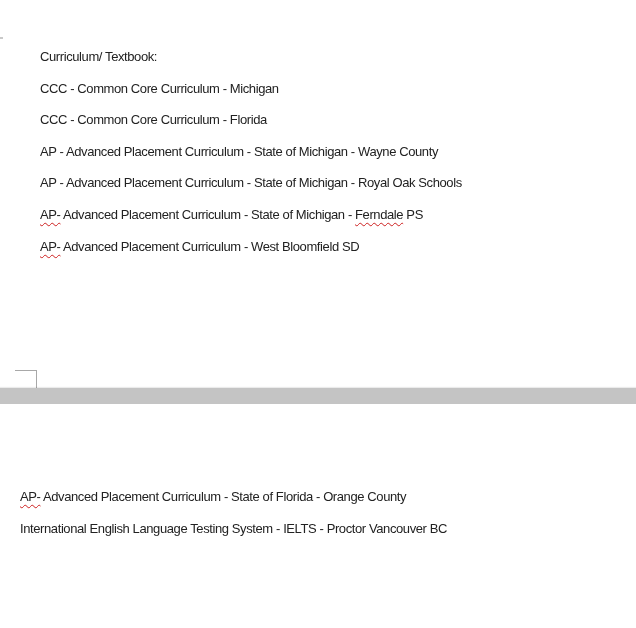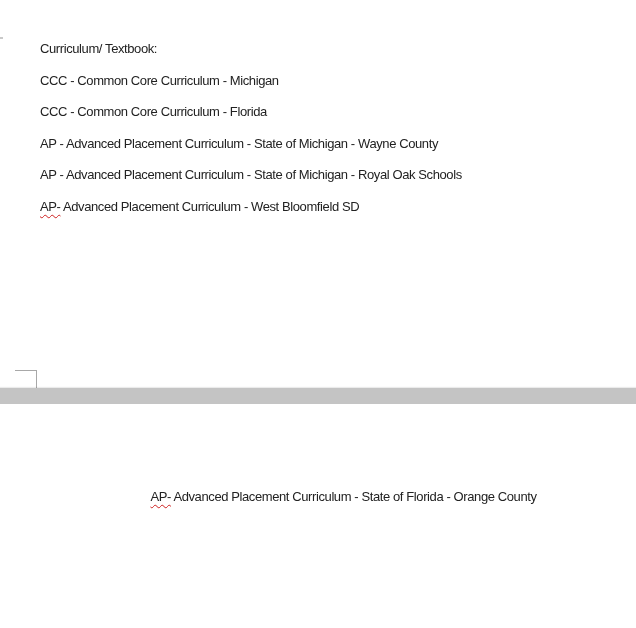--- a/index.html
+++ b/index.html
@@ -16,33 +16,33 @@
     width: 636px;
     height: 628px;
     background: #ffffff;
   }
   .page {
     position: absolute;
     left: 0;
     width: 636px;
     background: #ffffff;
   }
-  .page-1 { top: 8px; height: 388px; }
+  .page-1 { top: 16px; height: 388px; }
   .page-2 { top: 404px; height: 224px; }
   .page-gap {
     position: absolute;
     left: 0;
     top: 388px;
     width: 636px;
     height: 16px;
     background: #c4c4c4;
     box-shadow: 0 -1px 1px rgba(0,0,0,0.08), 0 1px 1px rgba(0,0,0,0.08);
   }
   .content-p1 { padding: 34px 0 0 40px; }
-  .content-p2 { padding: 86px 0 0 51px; text-align: center; }
+  .content-p2 { padding: 86px 0 0 20px; }
   p.line {
     margin: 0 0 17.6px 0;
     height: 14px;
     line-height: 14px;
     font-size: 13px;
     letter-spacing: -0.4px;
     color: #222222;
     white-space: pre;
   }
   span.sq {
@@ -83,31 +83,33 @@
 
 <div class="viewport">
 
   <div class="page page-1">
     <div class="content-p1">
       <p class="line"><span>Curriculum/ Textbook:</span></p>
       <p class="line"><span>CCC - Common Core Curriculum - Michigan</span></p>
       <p class="line"><span>CCC - Common Core Curriculum - Florida</span></p>
       <p class="line"><span>AP - Advanced Placement Curriculum - State of Michigan - Wayne County</span></p>
       <p class="line"><span>AP - Advanced Placement Curriculum - State of Michigan - Royal Oak Schools</span></p>
+      <p class="line"><span class="sq">AP-</span><span> Advanced Placement Curriculum - State of Michigan - </span><span class="sq">Ferndale</span><span> PS</span></p>
       <p class="line"><span class="sq">AP-</span><span> Advanced Placement Curriculum - West Bloomfield SD</span></p>
     </div>
   </div>
 
   <div class="mark mark-bottom"></div>
 
   <div class="page-gap"></div>
 
   <div class="mark mark-top"></div>
 
   <div class="edge-fragment"></div>
 
   <div class="page page-2">
     <div class="content-p2">
       <p class="line"><span class="sq">AP-</span><span> Advanced Placement Curriculum - State of Florida - Orange County</span></p>
+      <p class="line"><span>International English Language Testing System - IELTS - Proctor Vancouver BC</span></p>
     </div>
   </div>
 
 </div>
 
 </body></html>

